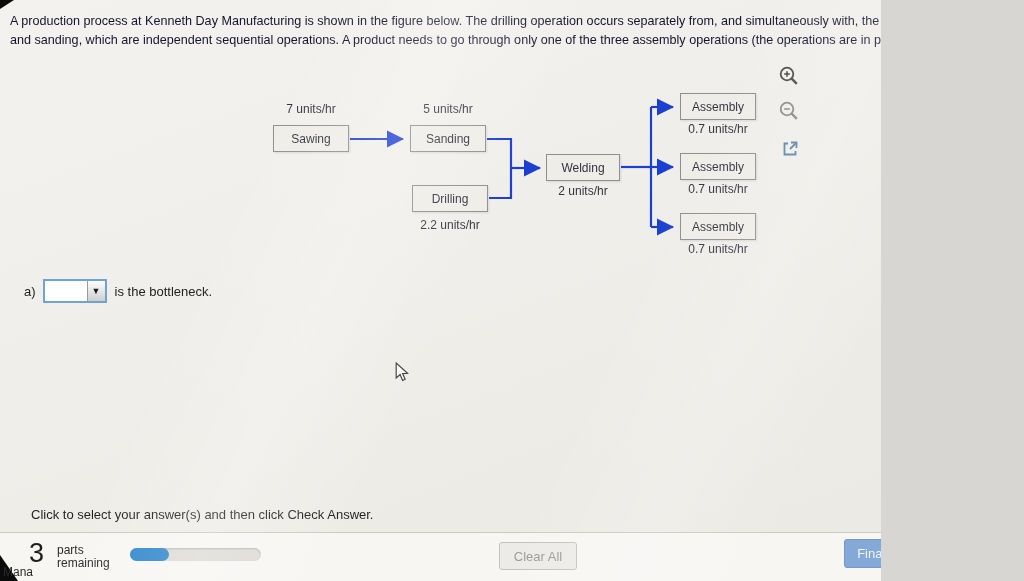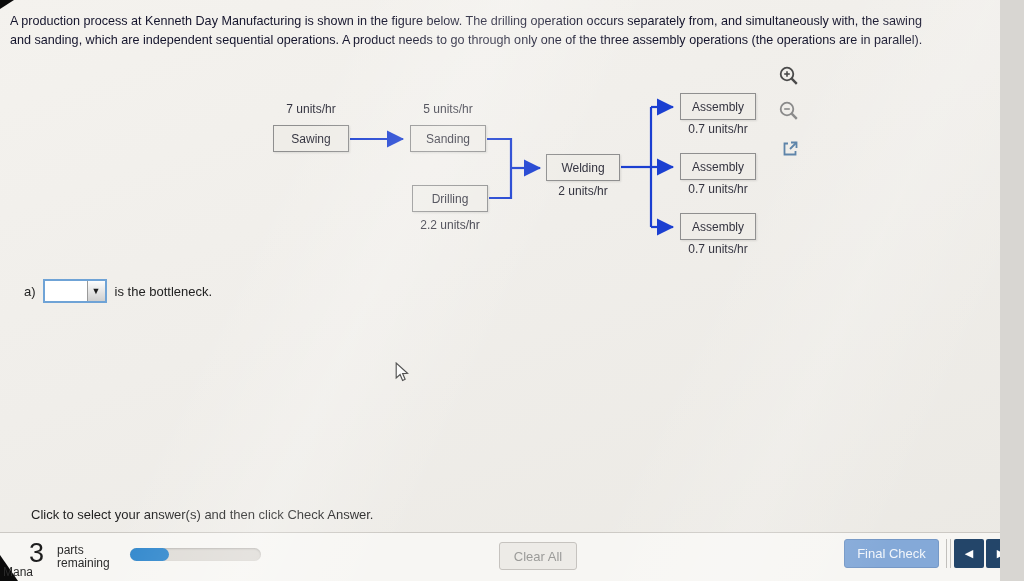--- a/index.html
+++ b/index.html
@@ -1,17 +1,17 @@
 <!DOCTYPE html>
 <html style="--arrow-blue: #1b3fd1; --dropdown-border: #6fa3d6; --progress-fill: #2e86cc; --final-check-bg: #84a9d8; --nav-button-bg: #234569; --help-bg: #f0a33f;"><head>
 <meta charset="utf-8">
 <style>
   html,body { margin:0; padding:0; background:#d8d6d2; }
   .screen {
-    position:relative; width:1000px; height:581px; overflow:hidden;
+    position:relative; width:881px; height:581px; overflow:hidden;
     font-family:"Liberation Sans", sans-serif;
     background:linear-gradient(160deg,#f4f2ee 0%, #f0eeea 45%, #ebe9e4 100%);
   }
   .glare {
     position:absolute; inset:0; pointer-events:none; z-index:9;
     background:linear-gradient(115deg, rgba(255,255,255,0) 28%, rgba(255,255,255,0.22) 40%,
       rgba(255,255,255,0) 52%, rgba(255,255,255,0) 66%, rgba(255,255,255,0.16) 78%, rgba(255,255,255,0) 90%);
   }
   
   .question { position:absolute; left:10px; top:12px; color:#14142c; font-size:12.6px; line-height:19px; }

